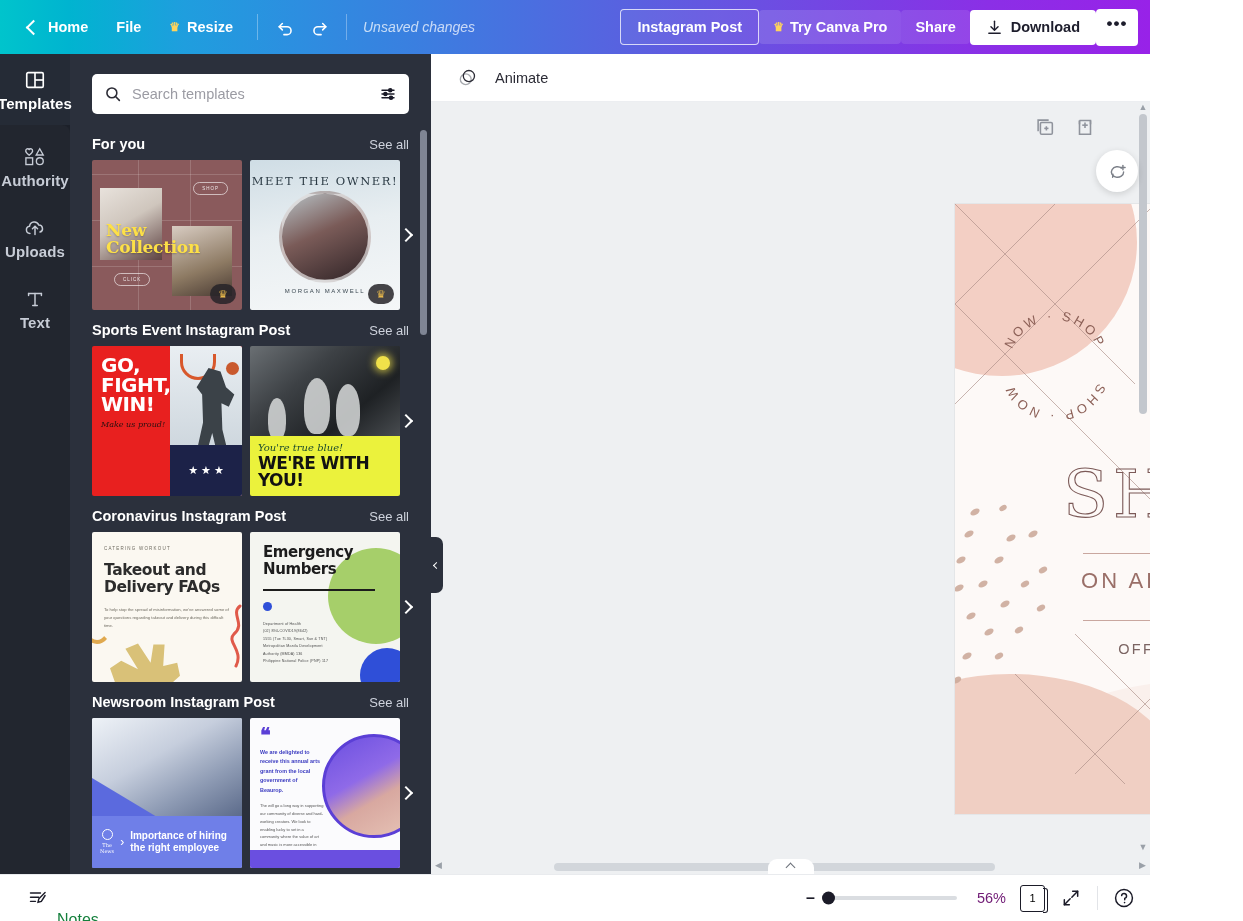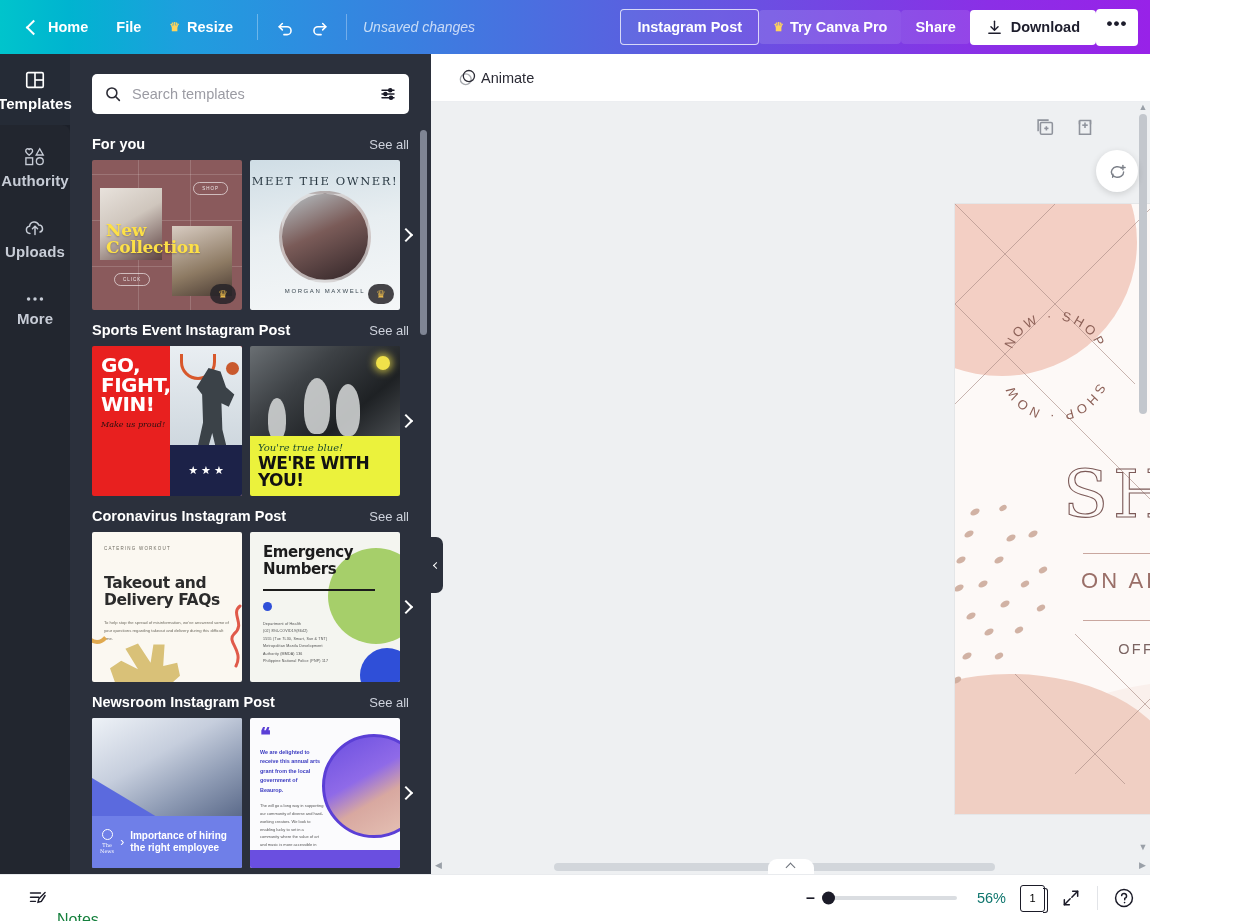--- a/index.html
+++ b/index.html
@@ -190,21 +190,21 @@
   .t-blue .fig { position:absolute; border-radius:50% 50% 40% 40%; background:#d8dadb; opacity:.85; }
   .t-blue .sun { position:absolute; right:10px; top:10px; width:14px; height:14px; border-radius:50%;
       background:#f0e14a; box-shadow: 0 0 7px 3px rgba(240,225,74,.6); }
   .t-blue .ylw { position:absolute; left:0; right:0; bottom:0; height:40%; background:#ebf23c; padding:6px 8px 0 8px; }
   .t-blue .scr2 { font-family:"DejaVu Serif",serif; font-style:italic; font-size:10px; color:#1b4a2e; }
   .t-blue .big2 { font-family:"DejaVu Sans",sans-serif; font-weight:900; font-size:17px; color:#121212; letter-spacing:-.6px; line-height:1; margin-top:2px;}
 
   .t-take { background:#fbf8f1; position:relative; padding:14px 12px 0 12px; overflow:hidden; }
   .t-take .kick { font-size:4.5px; letter-spacing:1.2px; color:#6e6a60; }
   .t-take h4 { font-family:"DejaVu Sans",sans-serif; font-weight:800; font-size:15.5px; line-height:1.12;
-      color:#2c2c2c; margin-top:24px; letter-spacing:-.4px; }
+      color:#2c2c2c; margin-top:11px; letter-spacing:-.4px; }
   .t-take p { font-size:4.2px; line-height:1.9; color:#6e6a60; margin-top:9px; }
   .t-take .hand { position:absolute; left:18px; bottom:-10px; width:70px; height:54px;
       background:#d9c178; clip-path: polygon(12% 100%,0 56%,16% 42%,40% 58%,22% 20%,40% 10%,58% 46%,62% 12%,78% 12%,76% 52%,96% 46%,100% 70%,74% 100%); }
   .t-take .sq { position:absolute; right:-6px; top:48%; width:22px; height:64px; }
   .t-take .sq svg { width:100%; height:100%; }
   .t-take .arc2 { position:absolute; left:-10px; top:48%; width:30px; height:40px;
       border:4px solid #e0a94f; border-radius:50%; border-right-color:transparent; border-top-color:transparent; }
 
   .t-emerg { background:#f4f5f0; position:relative; padding:12px 12px 0 13px; overflow:hidden; }
   .t-emerg h4 { font-family:"DejaVu Sans",sans-serif; font-weight:800; font-size:15px; line-height:1.12;
@@ -241,21 +241,21 @@
       background: linear-gradient(150deg,#6a4fe0,#8f6ae8 40%,#d8a8a0 60%,#e8c6b8 100%);
       border:3px solid #5b3fd6; }
   .t-quote .pbar { position:absolute; left:0; right:0; bottom:0; height:12%; background:#6a4fe0; }
 
   
   .canvas-area { flex:1; display:flex; flex-direction:column; min-width:0; background:#fff; position:relative; }
   .animate-bar {
     height: 48px; flex:0 0 48px; background:#fff; display:flex; align-items:center;
     padding-left: 18px; gap: 10px; border-bottom: 1px solid #eceef1;
   }
-  .animate-btn { display:flex; align-items:center; gap:3px; cursor:pointer; padding:5px 8px; border-radius:4px; }
+  .animate-btn { display:flex; align-items:center; gap:17px; cursor:pointer; padding:5px 8px; border-radius:4px; }
   .animate-lbl { font-size:14.5px; color:#2b2b35; }
 
   .stage { flex:1; background:#eef0f2; position:relative; overflow:hidden; }
 
   .page-tools { position:absolute; right:54px; top:14px; display:flex; gap:18px; z-index:6; }
   .ptool { width:22px; height:22px; cursor:pointer; color:#8f939c; }
 
   .comment-fab {
     position:absolute; right:12px; top:48px; width:42px; height:42px; border-radius:50%;
     background:#fff; box-shadow:0 2px 7px rgba(0,0,0,.14);
@@ -325,21 +325,21 @@
   }
   .notes { display:flex; align-items:center; gap:9px; margin-left: 18px; cursor:pointer;
      padding:6px 10px; border-radius:4px; }
   .notes-lbl { font-size:16px; color:#15803d;margin-top:43px; }
   .bb-right { margin-left:auto; display:flex; align-items:center; gap:14px; }
   .zoom-wrap { display:flex; align-items:center; gap:9px; }
   .zoom-minus { color:#1b1b28; font-size:16px; font-weight:700; cursor:pointer; line-height:1; }
   .zoom-slider { width:133px; height:4px; background:#dadde1; border-radius:3px; position:relative; cursor:pointer; }
   .zoom-knob { position:absolute; left:0; top:50%; transform:translate(-2px,-50%);
      width:13px; height:13px; border-radius:50%; background:#1b1b28; }
-  .zoom-pct { font-size:14.5px; color:#0f766e; min-width:40px; text-align:right; }
+  .zoom-pct { font-size:14.5px; color:#701a75; min-width:40px; text-align:right; }
   .pagecount {
     width:25px; height:27px; border:1.6px solid #1b1b28; border-radius:3px;
     display:flex; align-items:center; justify-content:center; font-size:11px; cursor:pointer; position:relative;
   }
   .pagecount::after { content:""; position:absolute; right:-4px; top:2px; width:4px; height:23px;
      border:1.6px solid #1b1b28; border-left:none; border-radius:0 3px 3px 0; }
   .bb-icon { width:24px; height:24px; cursor:pointer; color:#1b1b28; display:flex; align-items:center; justify-content:center; }
   .bb-sep { width:1px; height:24px; background:#e2e4e8; }
 </style>
 </head>
@@ -422,26 +422,28 @@
         </div>
         <div class="rail-item">
           <svg width="24" height="22" viewBox="0 0 24 24" fill="none" stroke="currentColor" stroke-width="1.6" stroke-linecap="round">
             <path d="M6.5 18 a4 4 0 0 1 -0.4 -7.96 a5.2 5.2 0 0 1 10 -1.2 a3.9 3.9 0 0 1 1.4 7.6"></path>
             <path d="M12 19 V10.5"></path>
               <path d="M9.2 12.8 L12 10 L14.8 12.8"></path>
           </svg>
           <span class="rl">Uploads</span>
         </div>
         <div class="rail-item">
-          <svg width="22" height="14" viewBox="0 0 24 10" fill="currentColor">
-            <circle cx="5" cy="5" r="1.9"></circle>
-              <circle cx="12" cy="5" r="1.9"></circle>
-              <circle cx="19" cy="5" r="1.9"></circle>
-          </svg>
-          <span class="rl">More</span>
+          <svg width="22" height="22" viewBox="0 0 24 24" fill="none" stroke="currentColor" stroke-width="1.6" stroke-linecap="round">
+            <path d="M5 6 H19"></path>
+              <path d="M12 6 V19"></path>
+              <path d="M9.5 19 H14.5"></path>
+            <path d="M5 6 V8.2"></path>
+              <path d="M19 6 V8.2"></path>
+          </svg>
+          <span class="rl">Text</span>
         </div>
       </div>
     </div>
 
     <div class="panel">
       <div class="search-wrap">
         <div class="search-box">
           <svg width="18" height="18" viewBox="0 0 24 24" fill="none" stroke="#2b2b35" stroke-width="2.1" stroke-linecap="round">
             <circle cx="10.5" cy="10.5" r="6.6"></circle>
               <path d="M15.4 15.4 L20.5 20.5"></path>

